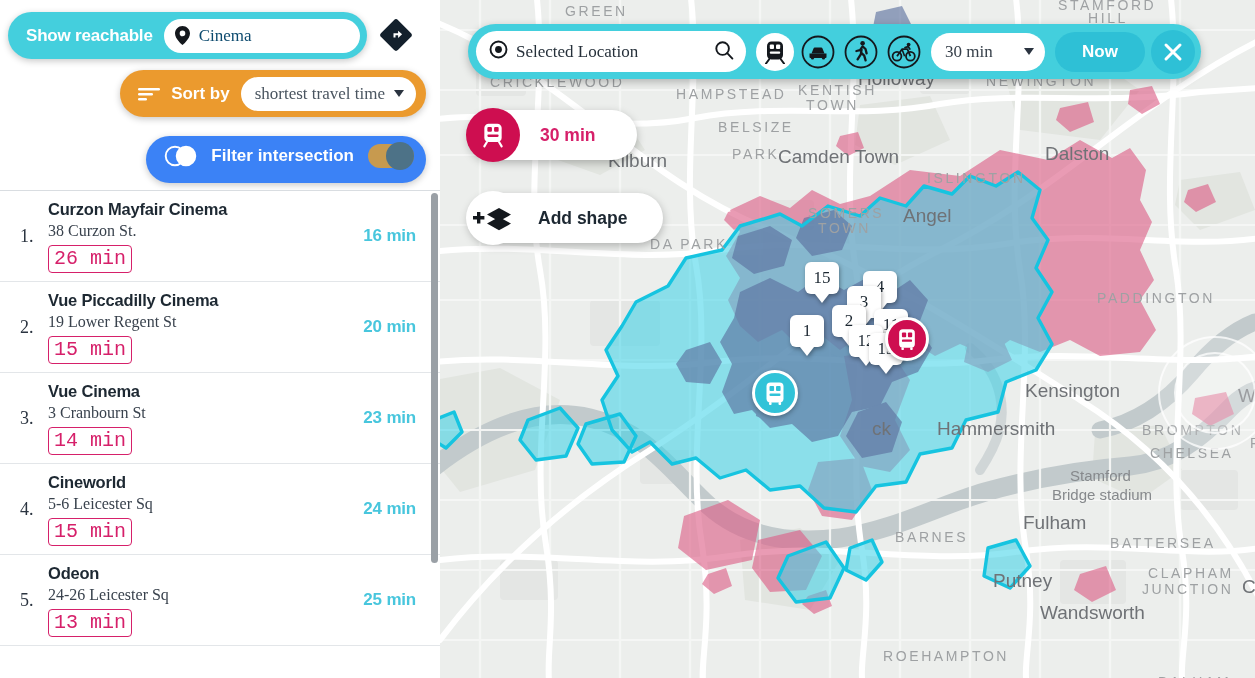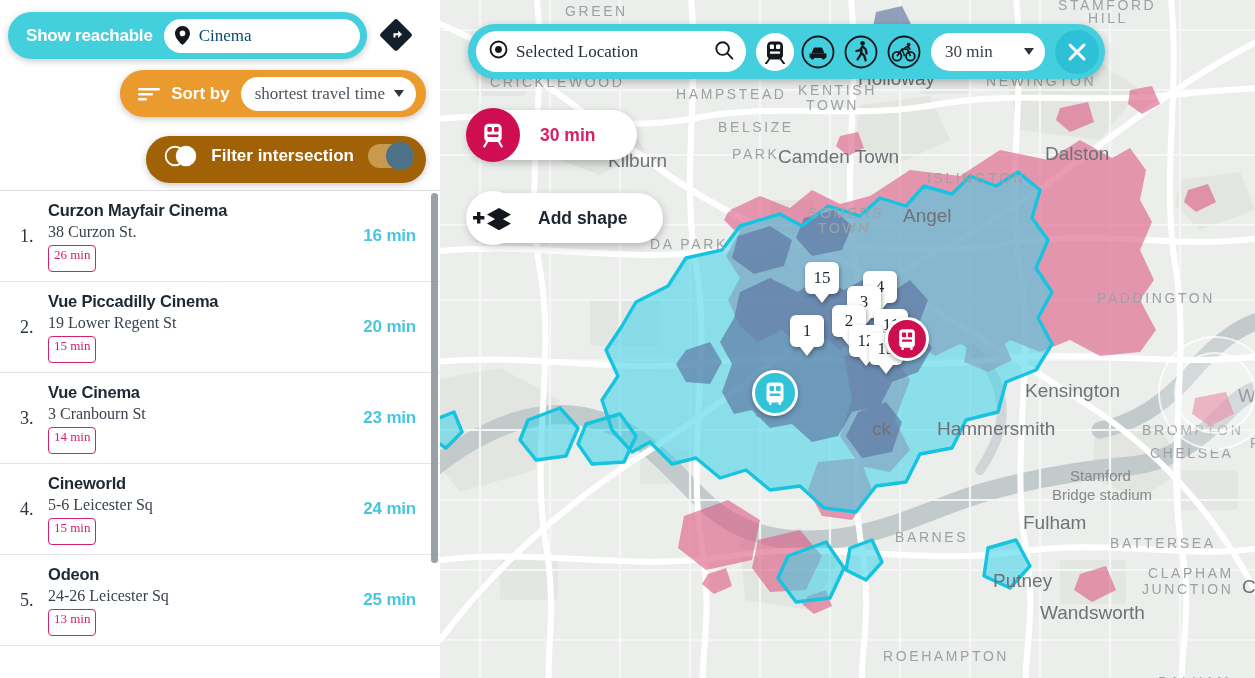--- a/index.html
+++ b/index.html
@@ -92,21 +92,21 @@
   }
   .caret {
     width: 0; height: 0;
     border-left: 5px solid transparent;
     border-right: 5px solid transparent;
     border-top: 7px solid #2b3440;
   }
 
   .chip-filter {
     right: 14px; top: 136px;
-    background: #a16207;
+    background: #3b82f6;
     padding: 0 12px 8px 18px;
     height: 47px;
   }
   .chip-filter .vicon { margin-right: 13px; display:flex; }
   .chip-filter .lbl {
     color: #ffffff; font-weight: bold; font-size: 17px;
     margin-right: 14px; white-space: nowrap;
   }
   .toggle {
     width: 46px; height: 24px;
@@ -154,23 +154,23 @@
     font-size: 16px; color: #39424d;
     font-family: "Liberation Serif", serif;
     line-height: 1.35;
     white-space: nowrap; overflow: hidden; text-overflow: ellipsis;
   }
   .badge {
     display: inline-block; margin-top: 3px;
     border: 1.4px solid #d6206a;
     color: #d6206a;
     border-radius: 4px;
-    font-size: 13px;
-    padding: 1px 5px 8px 5px;
-    font-family: Liberation Serif, serif;
+    font-size: 20px;
+    padding: 1px 5px 2px 5px;
+    font-family: Liberation Mono, monospace;
   }
   .row .total {
     flex: 0 0 auto;
     font-size: 17px; font-weight: bold;
     color: #48c6dd; letter-spacing: -0.2px;
     white-space: nowrap;
   }
   .scrollbar {
     position: absolute; right: 2px; top: 2px;
     width: 7px; height: 370px;
@@ -730,20 +730,23 @@
             <path d="M18 12.6 L21.2 11.6 L22.8 14" fill="none" stroke="#14181d" stroke-width="1.8" stroke-linecap="round"></path>
           </svg>
         </div>
       </div>
 
       <div class="dur-select">
         <span class="dv">30 min</span>
         <span class="caret"></span>
       </div>
 
+      <div class="now-btn">
+        <span>Now</span>
+      </div>
 
       <div class="close-btn">
         <svg width="22" height="22" viewBox="0 0 22 22">
           <path d="M4 4 L18 18 M18 4 L4 18" stroke="#ffffff" stroke-width="3" stroke-linecap="round"></path>
         </svg>
       </div>
     </div>
 
     <div class="legend-chip">
       <div class="orb">

